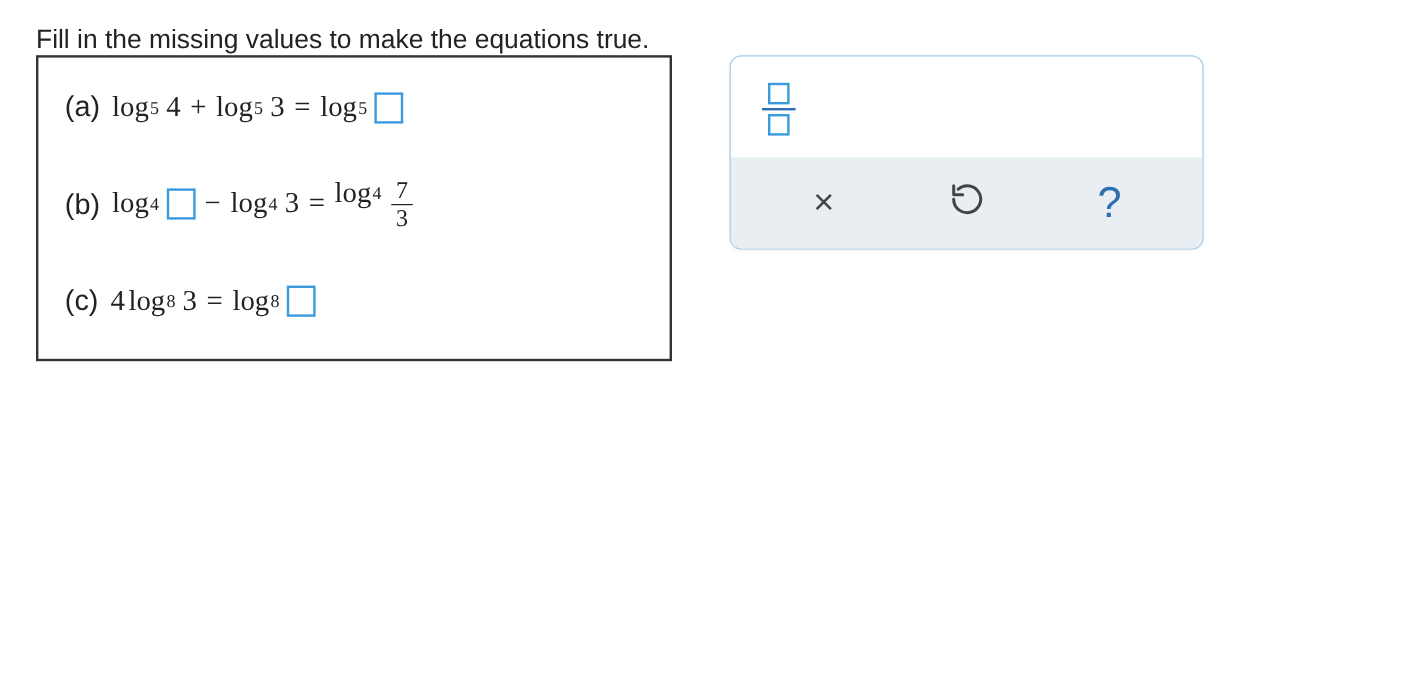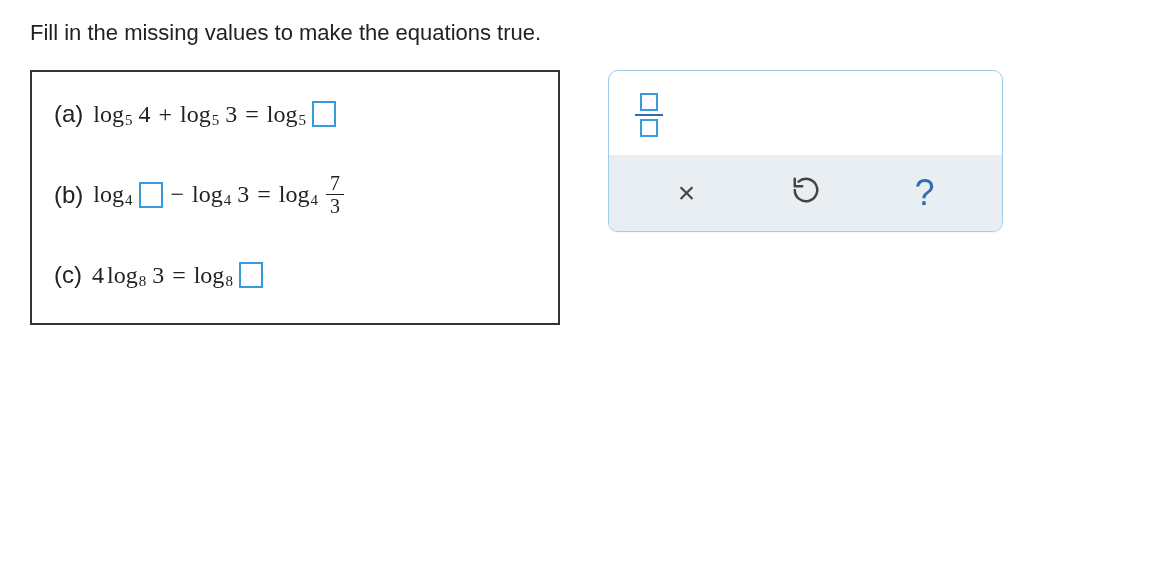--- a/index.html
+++ b/index.html
@@ -7,21 +7,20 @@
   }
   body {
     font-family: Arial, Helvetica, sans-serif;
     margin: 0;
     padding: 20px 30px;
     font-size: 22px;
     color: #222;
     width: 1174px;
   }
   .instructions {
-    margin-bottom: 24px;
   }
   .content-row {
     display: flex;
     align-items: flex-start;
     gap: 48px;
   }
   .problem-box {
     border: 2px solid #333;
     padding: 28px 22px 34px 22px;
     width: 530px;
@@ -35,21 +34,21 @@
   }
   .problem:last-child {
     margin-bottom: 0;
   }
   .label {
     font-family: Arial, Helvetica, sans-serif;
     margin-right: 10px;
   }
   .log-term {
     display: inline-flex;
-    align-items: center;
+    align-items: flex-start;
   }
   .log-word {
     font-family: 'Times New Roman', Times, serif;
   }
   .sub {
     font-size: 15px;
     position: relative;
     top: 6px;
     margin-left: 1px;
     margin-right: 2px;

